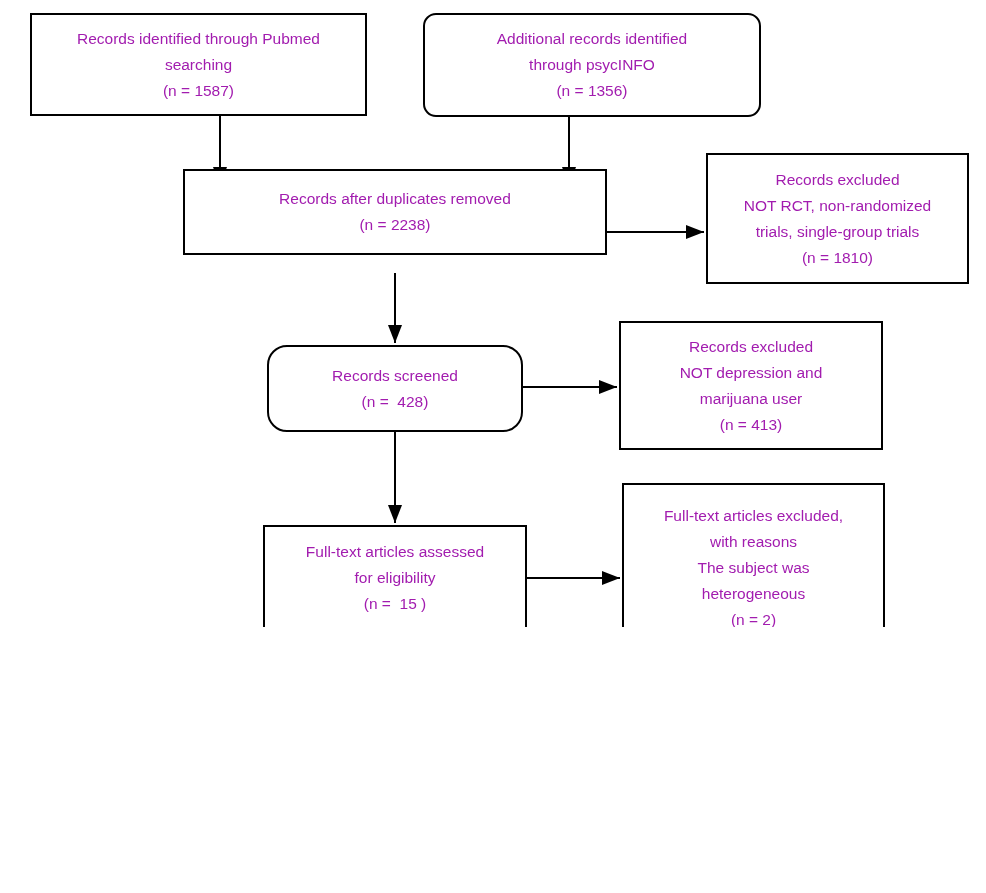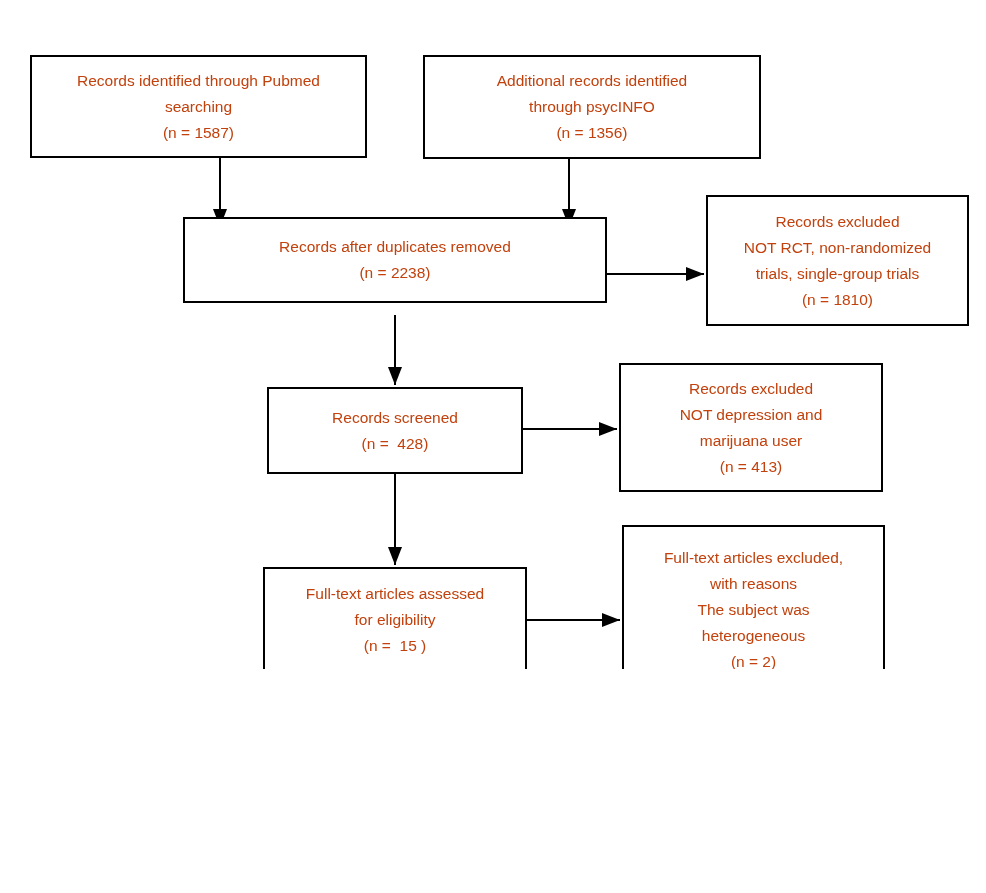--- a/index.html
+++ b/index.html
@@ -6,41 +6,40 @@
     margin: 0;
     padding: 0;
     background: #ffffff;
   }
   .canvas {
     position: relative;
     width: 986px;
     height: 627px;
     background: #ffffff;
     font-family: "Liberation Sans", sans-serif;
-    color: #c2410c;
-    margin-top: 42px;
+    color: #a21caf;
   }
   .box {
     position: absolute;
     box-sizing: border-box;
     border: 2px solid #000000;
     background: #ffffff;
     display: flex;
     align-items: center;
     justify-content: center;
     text-align: center;
     white-space: pre-wrap;
     font-size: 15.5px;
     line-height: 26px;
   }
   .box-pubmed      { left: 30px;  top: 13px;  width: 337px; height: 103px; }
-  .box-psycinfo    { left: 423px; top: 13px;  width: 338px; height: 104px; }
-  .box-duplicates  { left: 183px; top: 175px; width: 424px; height: 86px;  }
+  .box-psycinfo    { left: 423px; top: 13px;  width: 338px; height: 104px; border-radius: 13px; }
+  .box-duplicates  { left: 183px; top: 169px; width: 424px; height: 86px;  }
   .box-excluded1   { left: 706px; top: 153px; width: 263px; height: 131px; }
-  .box-screened    { left: 267px; top: 345px; width: 256px; height: 87px;  }
+  .box-screened    { left: 267px; top: 345px; width: 256px; height: 87px; border-radius: 20px;  }
   .box-excluded2   { left: 619px; top: 321px; width: 264px; height: 129px; }
   .box-fulltext    { left: 263px; top: 525px; width: 264px; height: 105px; text-align: center; }
   .box-excluded3   { left: 622px; top: 483px; width: 263px; height: 170px; }
   .box-included    { left: 261px; top: 758px; width: 262px; height: 101px; }
   .arrow-layer {
     position: absolute;
     left: 0;
     top: 0;
     width: 986px;
     height: 893px;

